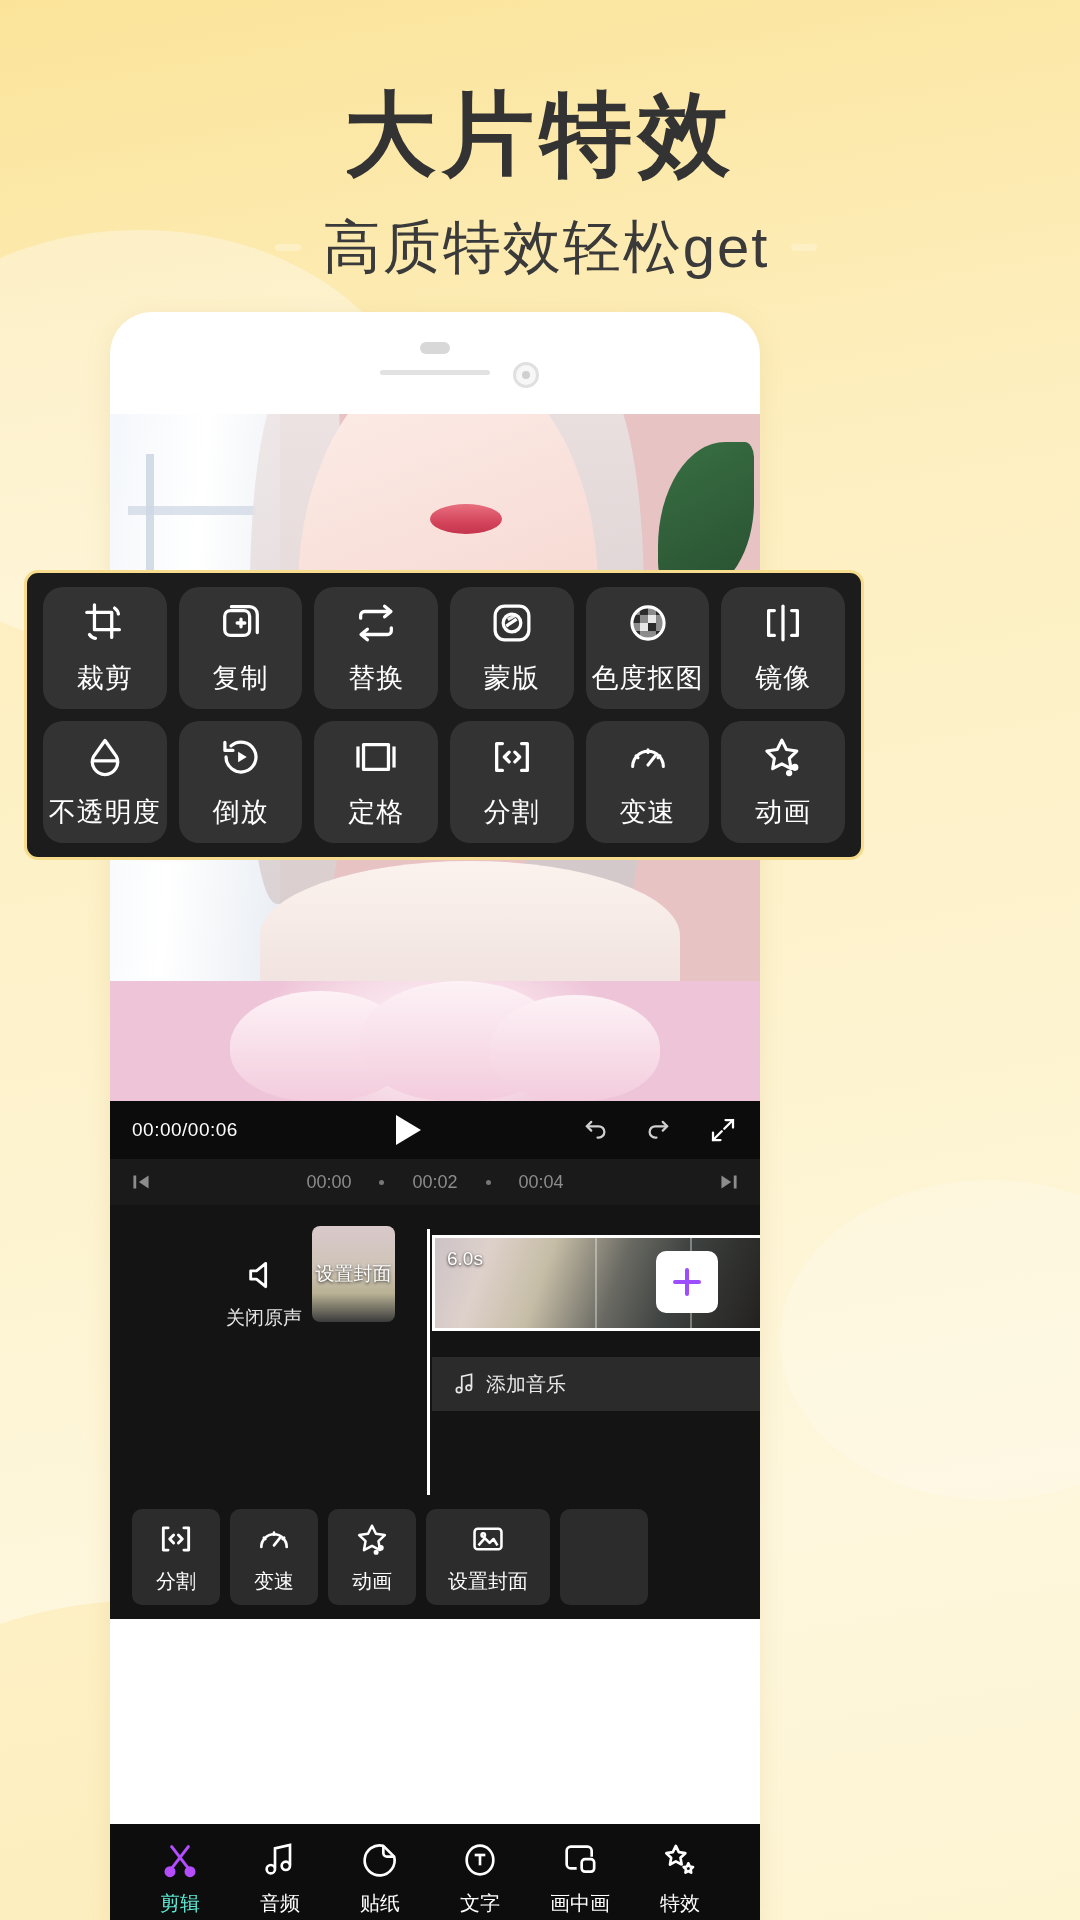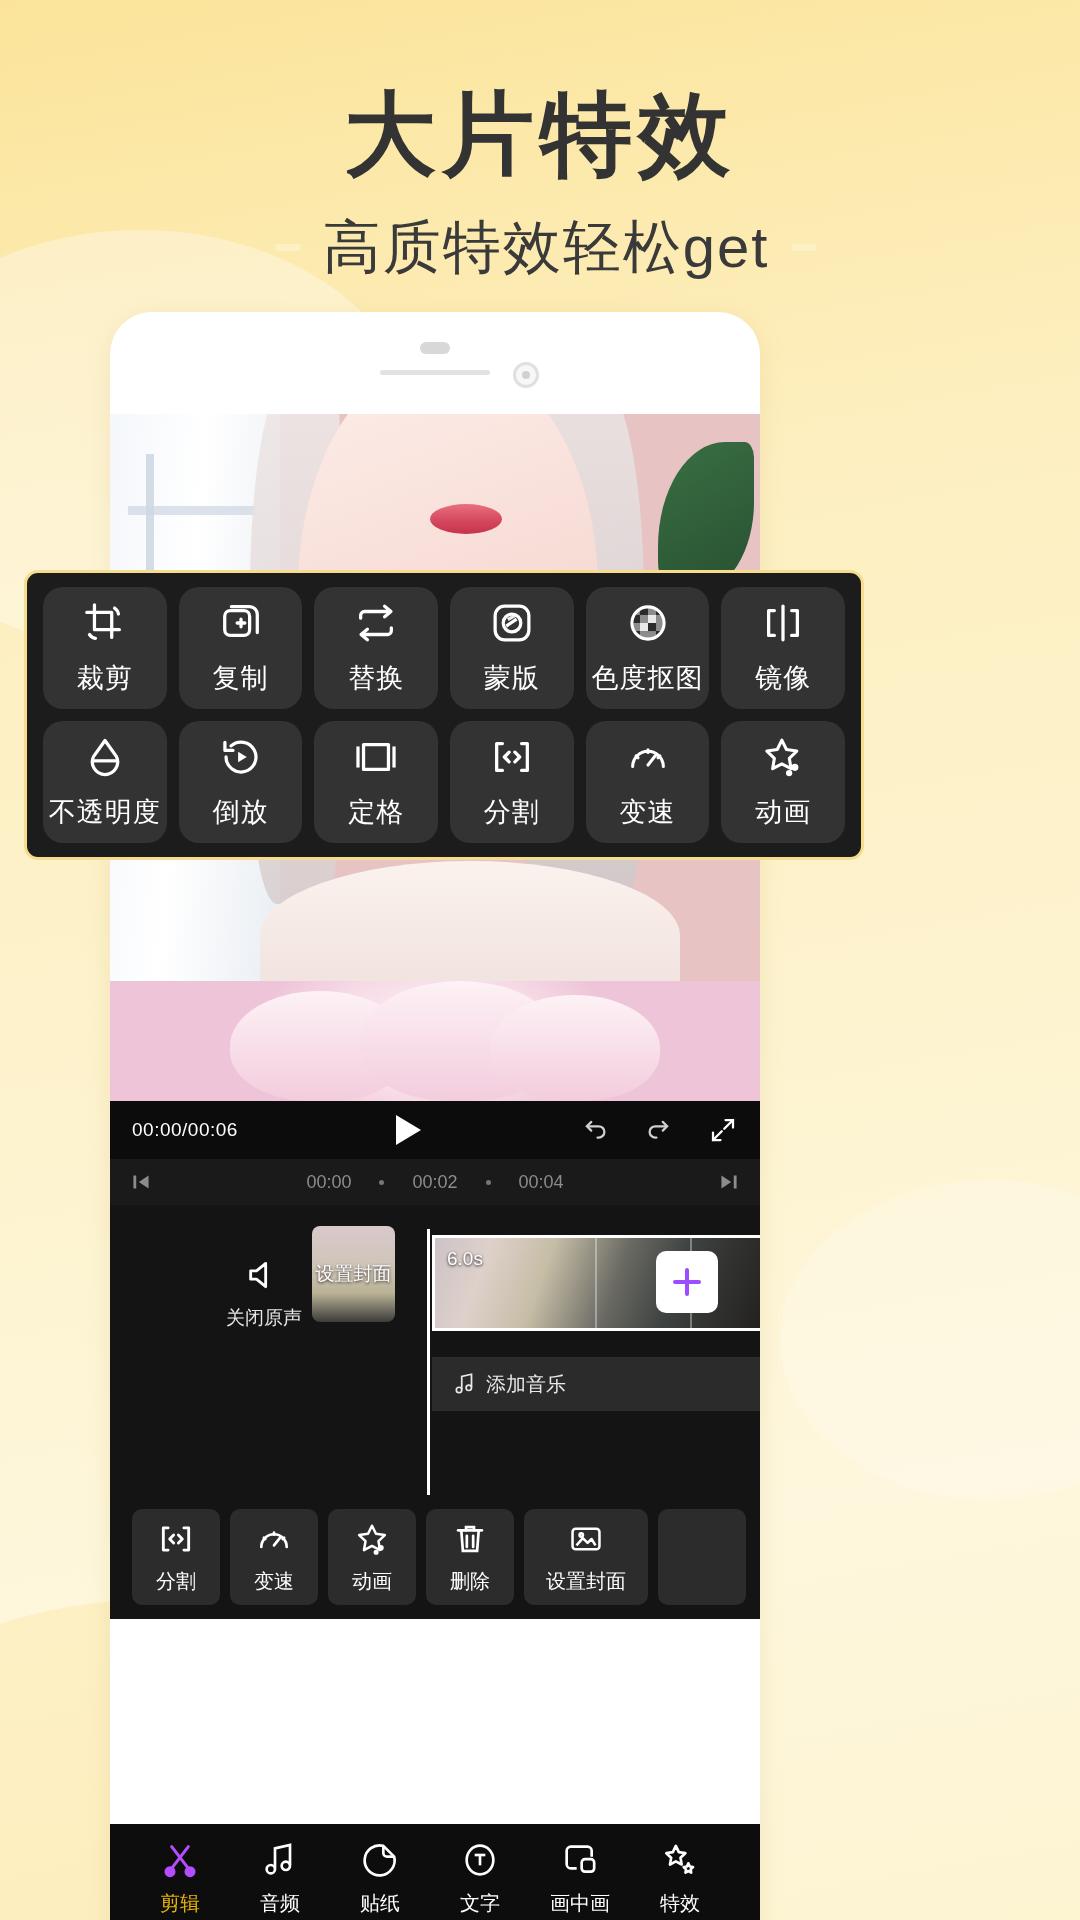--- a/index.html
+++ b/index.html
@@ -252,21 +252,21 @@
     background: #0d0d0d; display: flex; align-items: center; padding: 0 20px;
     gap: 0; overflow: hidden;
   }
   .nav-item {
     width: 100px; flex: 0 0 auto;
     display: flex; flex-direction: column; align-items: center; gap: 10px;
     color: #ffffff;
   }
   .nav-label { font-size: 20px; }
   .nav-icon { width: 40px; height: 40px; display: block; }
-  .nav-item.active .nav-label { color: #eab308; }
+  .nav-item.active .nav-label { color: #5eead4; }
 
   
   .fx-panel {
     position: absolute; left: 24px; top: 570px; width: 840px; height: 290px;
     background: #1c1c1c;
     border: 3px solid #f6dc8c;
     border-radius: 14px;
     z-index: 9;
     padding: 14px 16px;
     display: flex; flex-direction: column; gap: 12px;
@@ -423,29 +423,20 @@
         <span class="ct-label">变速</span>
       </div>
       <div class="ct-item">
         <svg class="ct-icon" viewBox="0 0 24 24" fill="none" stroke="#ffffff" stroke-width="1.6" stroke-linejoin="round">
           <path d="M12 3.6l2.5 5.1 5.6.8-4 3.9.95 5.6L12 16.4l-5.05 2.6.95-5.6-4-3.9 5.6-.8z"></path>
           <circle cx="17.6" cy="17.6" r="1" fill="#fff"></circle>
             <circle cx="14.6" cy="20.4" r=".8" fill="#fff"></circle>
         </svg>
         <span class="ct-label">动画</span>
       </div>
-      <div class="ct-item">
-        <svg class="ct-icon" viewBox="0 0 24 24" fill="none" stroke="#ffffff" stroke-width="1.7" stroke-linecap="round">
-          <path d="M4.5 6.5h15"></path>
-            <path d="M9.5 6.5V4.5h5v2"></path>
-            <path d="M6.5 6.5l1 13h9l1-13"></path>
-            <path d="M10 10v7M14 10v7"></path>
-        </svg>
-        <span class="ct-label">删除</span>
-      </div>
       <div class="ct-item" style="width:124px">
         <svg class="ct-icon" viewBox="0 0 24 24" fill="none" stroke="#ffffff" stroke-width="1.6" stroke-linejoin="round">
           <rect x="3.5" y="5.5" width="17" height="13" rx="2"></rect>
             <path d="M6 16l4-4.5 3 3 2.5-2.5L18 16"></path>
           <circle cx="9" cy="9.5" r="1.1"></circle>
         </svg>
         <span class="ct-label">设置封面</span>
       </div>
       <div class="ct-item">
 

